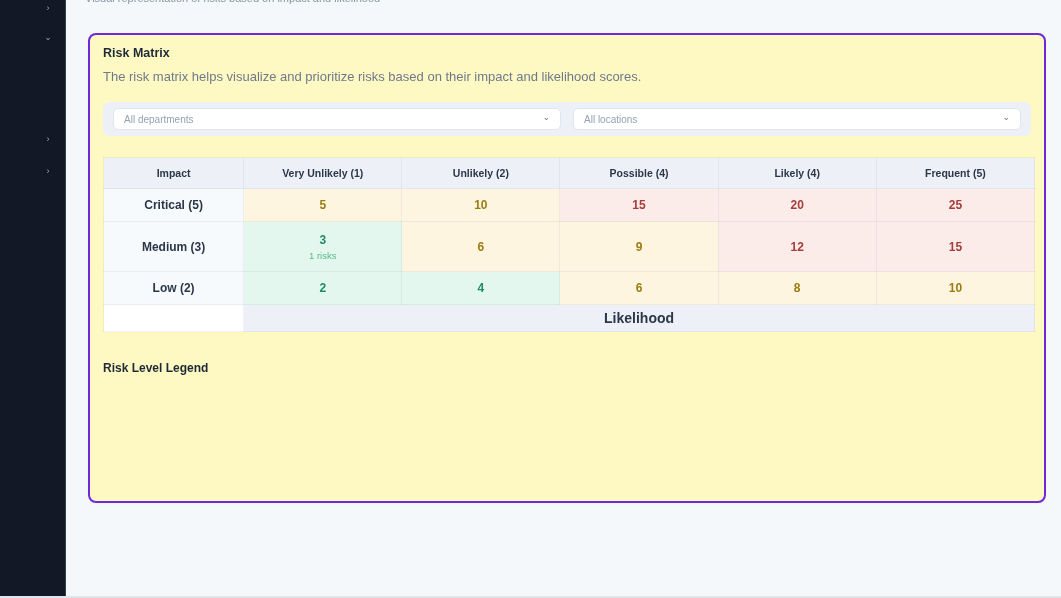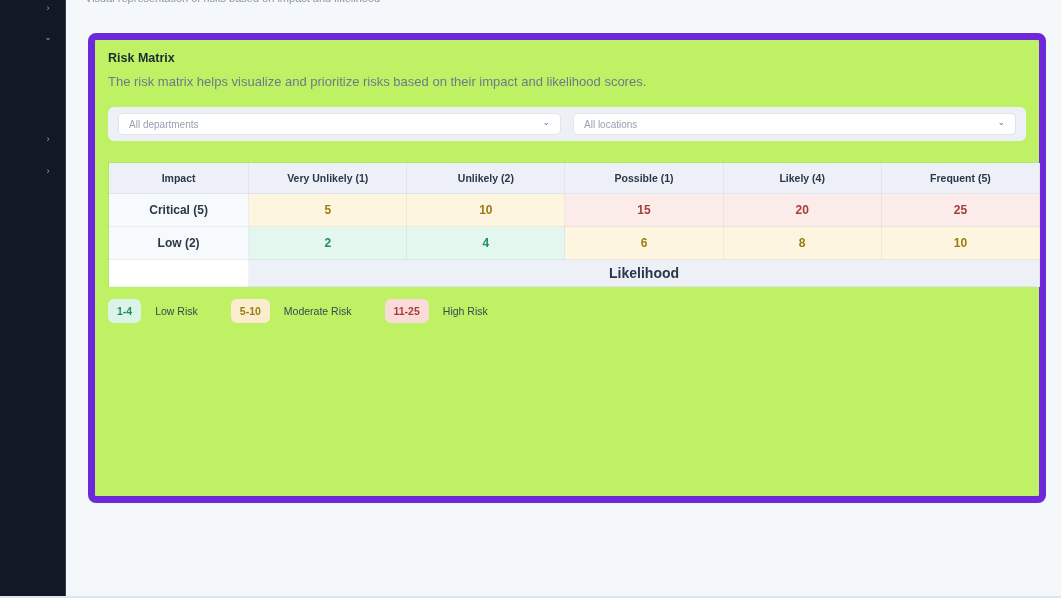--- a/index.html
+++ b/index.html
@@ -30,22 +30,22 @@
   .sidebar .chev {
     position: absolute; left: 42px;
     width: 12px; text-align: center;
     color: #9aa6b5; font-size: 9px; line-height: 9px;
     cursor: pointer; user-select: none;
   }
   
   .card {
     position: absolute; left: 88px; top: 33px;
     width: 958px; height: 470px;
-    background: #bef264;
-    border: 7px solid #6d28d9;
+    background: #fef9c3;
+    border: 2px solid #6d28d9;
     border-radius: 8px;
     padding: 0 13px;
     box-shadow: 0 1px 2px rgba(16,24,40,0.03);
   }
   .card-title {
     margin-top: 11px;
     font-size: 12.5px; font-weight: bold; color: #1f2a37;
   }
   .card-subtitle {
     margin-top: 9px;
@@ -170,21 +170,21 @@
           <col class="c-val">
         <col class="c-val">
           <col class="c-val">
           <col class="c-val">
       </colgroup>
       <thead>
         <tr class="head-row" id="matrix-head">
             <th>Impact</th>
             <th>Very Unlikely (1)</th>
             <th>Unlikely (2)</th>
-            <th>Possible (1)</th>
+            <th>Possible (4)</th>
             <th>Likely (4)</th>
             <th>Frequent (5)</th>
           </tr>
       </thead>
       <tbody id="matrix-body">
           <tr>
             <td class="label-cell">Critical (5)</td>
             <td class="cell moderate">
               <div class="val">5</div>
             </td>
@@ -192,20 +192,39 @@
               <div class="val">10</div>
             </td>
             <td class="cell high">
               <div class="val">15</div>
             </td>
             <td class="cell high">
               <div class="val">20</div>
             </td>
             <td class="cell high">
               <div class="val">25</div>
+            </td>
+          </tr>
+          <tr class="tall">
+            <td class="label-cell">Medium (3)</td>
+            <td class="cell low">
+              <div class="val">3</div>
+              <div class="risks">1 risks</div>
+            </td>
+            <td class="cell moderate">
+              <div class="val">6</div>
+            </td>
+            <td class="cell moderate">
+              <div class="val">9</div>
+            </td>
+            <td class="cell high">
+              <div class="val">12</div>
+            </td>
+            <td class="cell high">
+              <div class="val">15</div>
             </td>
           </tr>
           <tr>
             <td class="label-cell">Low (2)</td>
             <td class="cell low">
               <div class="val">2</div>
             </td>
             <td class="cell low">
               <div class="val">4</div>
             </td>
@@ -221,30 +240,17 @@
           </tr>
         </tbody>
       <tfoot>
         <tr>
           <td class="footer-empty"></td>
           <td class="likelihood" colspan="5">Likelihood</td>
         </tr>
       </tfoot>
     </table>
 
-
-    <div class="legend-items" id="legend-items">
-        <div class="legend-item">
-          <span class="badge low">1-4</span>
-          <span class="legend-label">Low Risk</span>
-        </div>
-        <div class="legend-item">
-          <span class="badge moderate">5-10</span>
-          <span class="legend-label">Moderate Risk</span>
-        </div>
-        <div class="legend-item">
-          <span class="badge high">11-25</span>
-          <span class="legend-label">High Risk</span>
-        </div>
-      </div>
+    <h3 class="legend-title">Risk Level Legend</h3>
+
 
   </section>
 </div>
 
 </body></html>

